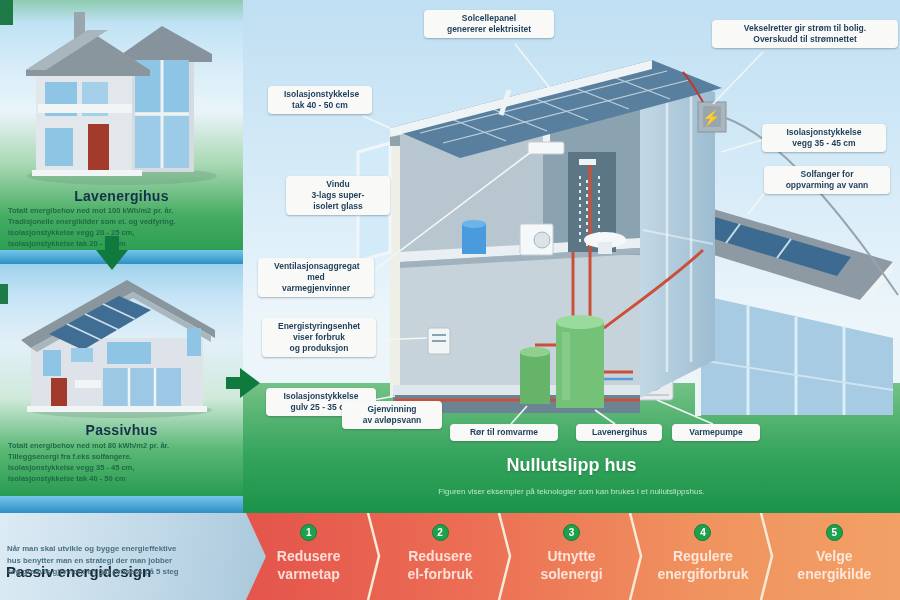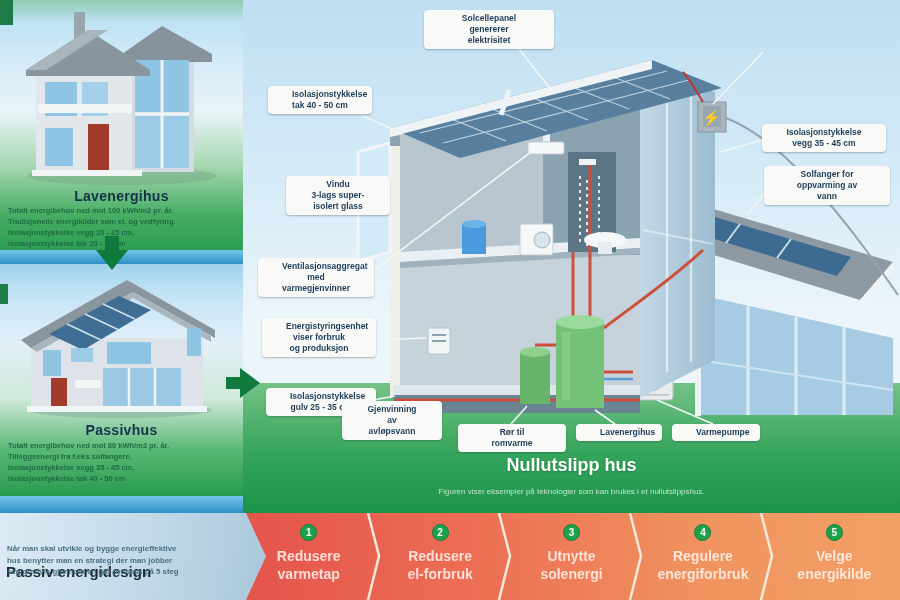--- a/index.html
+++ b/index.html
@@ -21,21 +21,21 @@
   .artifact2{position:absolute;left:0;top:284px;width:8px;height:20px;background:#1e7a46;}
   .house-title{position:absolute;width:243px;text-align:center;font-size:14px;
     font-weight:bold;color:#16324a;letter-spacing:.3px;}
   .house-desc{position:absolute;left:8px;width:228px;font-size:7.5px;line-height:1.45;
     color:#1f6b45;white-space:pre-line;font-weight:bold;}
 
   
   .main{position:absolute;left:243px;top:0;width:657px;height:513px;
     background:linear-gradient(180deg,#bfdff2 0%,#d8ecf8 38%,#ecf5fa 62%,#ecf5fa 100%);}
   .scene{position:absolute;left:0;top:0;}
-  .callout{position:absolute;background:#f9faf7;border-radius:4px;padding:3px 24px;
+  .callout{position:absolute;background:#f9faf7;border-radius:4px;padding:3px 16px;
     font-size:8.5px;font-weight:bold;color:#1d3d5a;text-align:center;
     white-space:pre-line;line-height:1.3;box-shadow:0 1px 2px rgba(40,60,70,.35);z-index:4;}
   .main-title{position:absolute;left:0;top:455px;width:657px;text-align:center;
     font-size:18px;font-weight:bold;color:#ffffff;z-index:4;
     text-shadow:0 1px 2px rgba(0,60,20,.35);}
   .main-subtitle{position:absolute;left:0;top:487px;width:657px;text-align:center;
     font-size:8px;color:#bfe6cc;z-index:4;}
 
   
   .footer{position:absolute;left:0;top:513px;width:900px;height:87px;}
@@ -275,39 +275,41 @@
         <line x1="130" y1="400" x2="152" y2="396"></line>
         <line x1="150" y1="424" x2="180" y2="406"></line>
         <line x1="268" y1="424" x2="284" y2="406"></line>
         <line x1="372" y1="424" x2="352" y2="410"></line>
         <line x1="470" y1="424" x2="414" y2="400"></line>
       </g>
     </svg>
 
     <div class="callout" style="left:181px;top:10px;width:130px">Solcellepanel
 genererer elektrisitet</div>
+    <div class="callout" style="left:469px;top:20px;width:186px">Vekselretter gir strøm til bolig.
+Overskudd til strømnettet</div>
     <div class="callout" style="left:25px;top:86px;width:104px">Isolasjonstykkelse
 tak 40 - 50 cm</div>
     <div class="callout" style="left:519px;top:124px;width:124px">Isolasjonstykkelse
 vegg 35 - 45 cm</div>
     <div class="callout" style="left:521px;top:166px;width:126px">Solfanger for
 oppvarming av vann</div>
     <div class="callout" style="left:43px;top:176px;width:104px">Vindu
 3-lags super-
 isolert glass</div>
     <div class="callout" style="left:15px;top:258px;width:116px">Ventilasjonsaggregat
 med varmegjenvinner</div>
     <div class="callout" style="left:19px;top:318px;width:114px">Energistyringsenhet
 viser forbruk
 og produksjon</div>
     <div class="callout" style="left:23px;top:388px;width:110px">Isolasjonstykkelse
 gulv 25 - 35 cm</div>
     <div class="callout" style="left:99px;top:401px;width:100px">Gjenvinning
 av avløpsvann</div>
-    <div class="callout" style="left:215px;top:424px;width:108px">Rør til romvarme</div>
+    <div class="callout" style="left:207px;top:424px;width:108px">Rør til romvarme</div>
     <div class="callout" style="left:333px;top:424px;width:86px">Lavenergihus</div>
     <div class="callout" style="left:429px;top:424px;width:88px">Varmepumpe</div>
 
     <div class="main-title">Nullutslipp hus</div>
     <div class="main-subtitle">Figuren viser eksempler på teknologier som kan brukes i et nullutslippshus.</div>
   </div>
 
   <div class="footer">
     <div class="steps">
       <div class="step">

